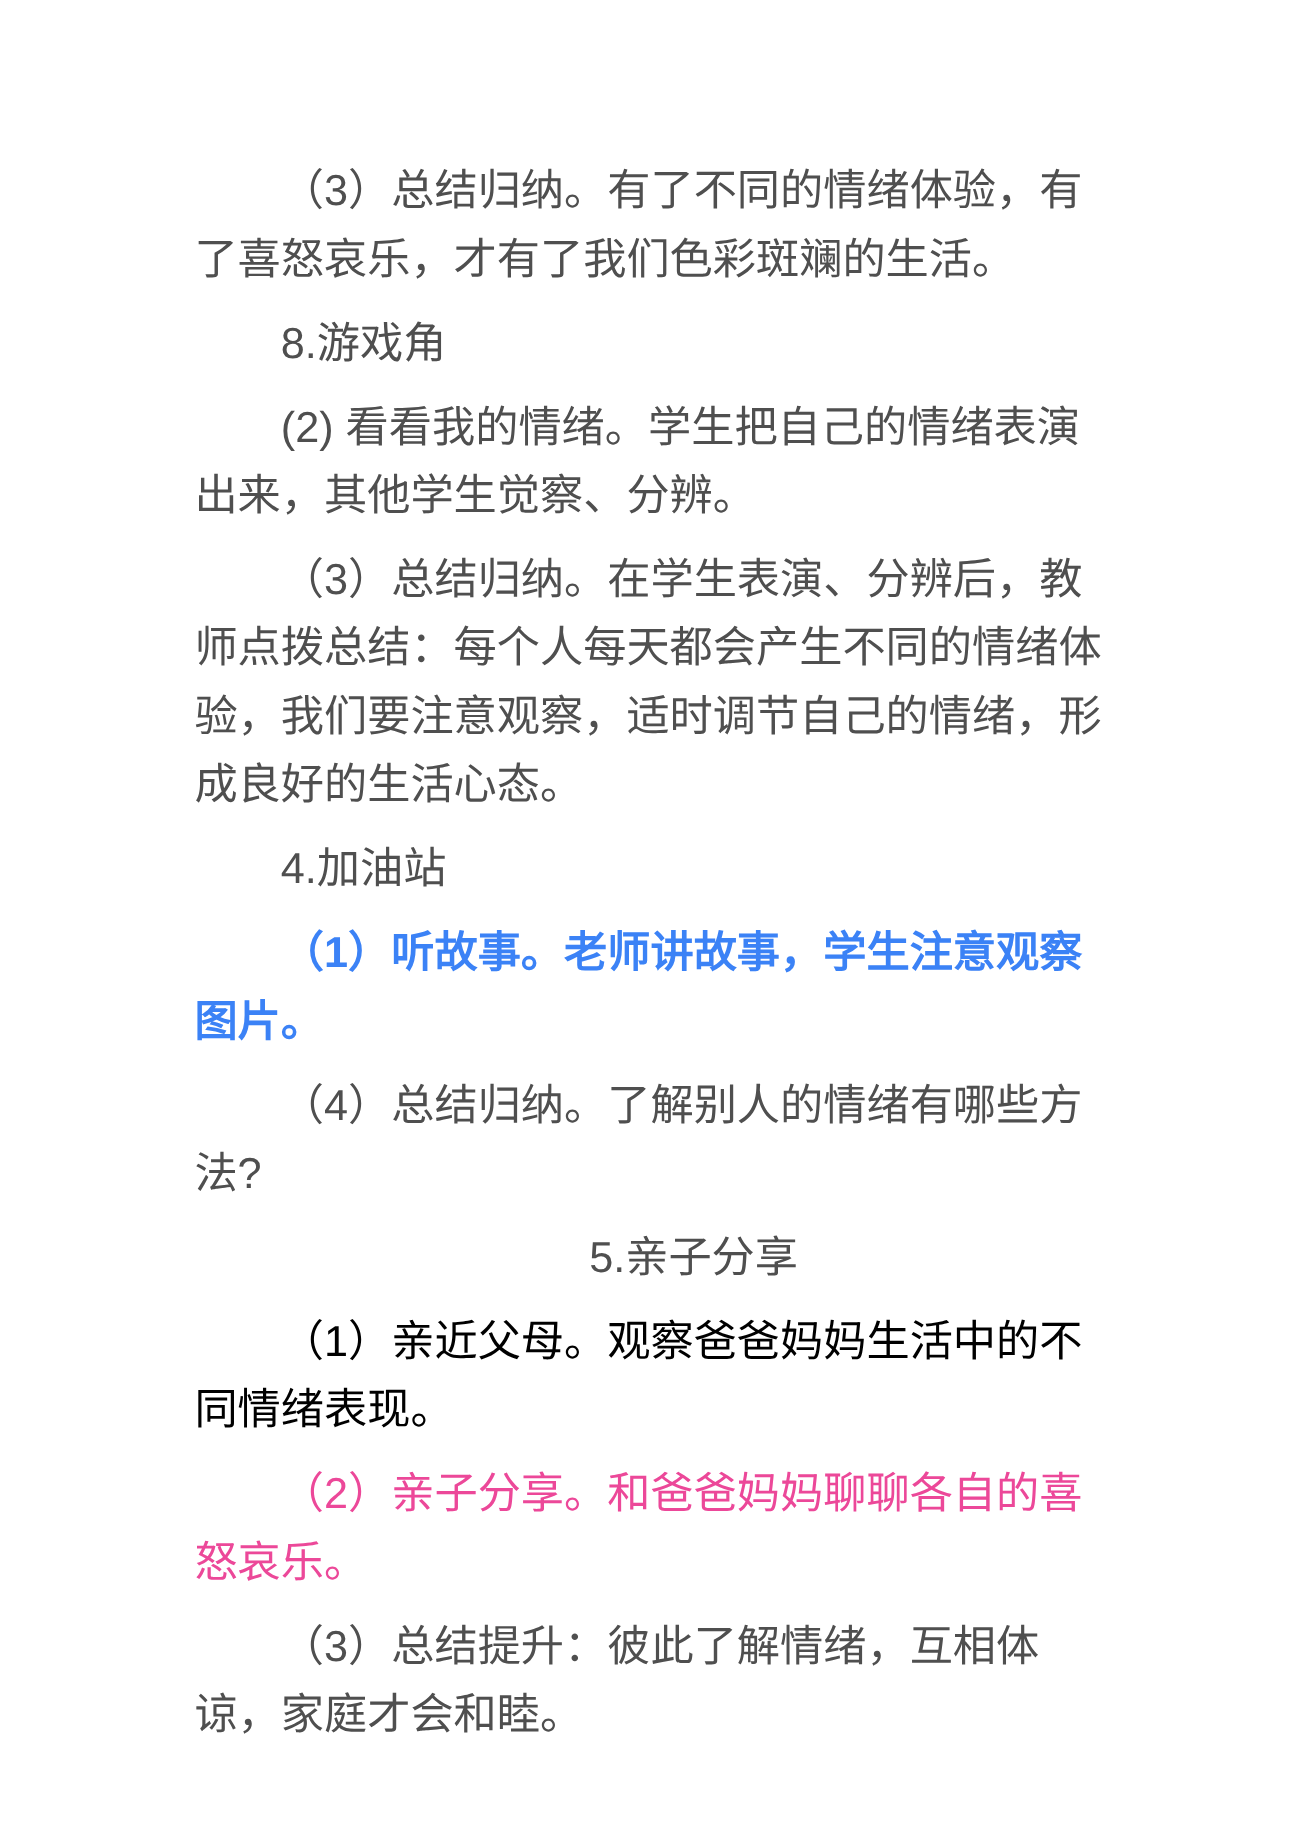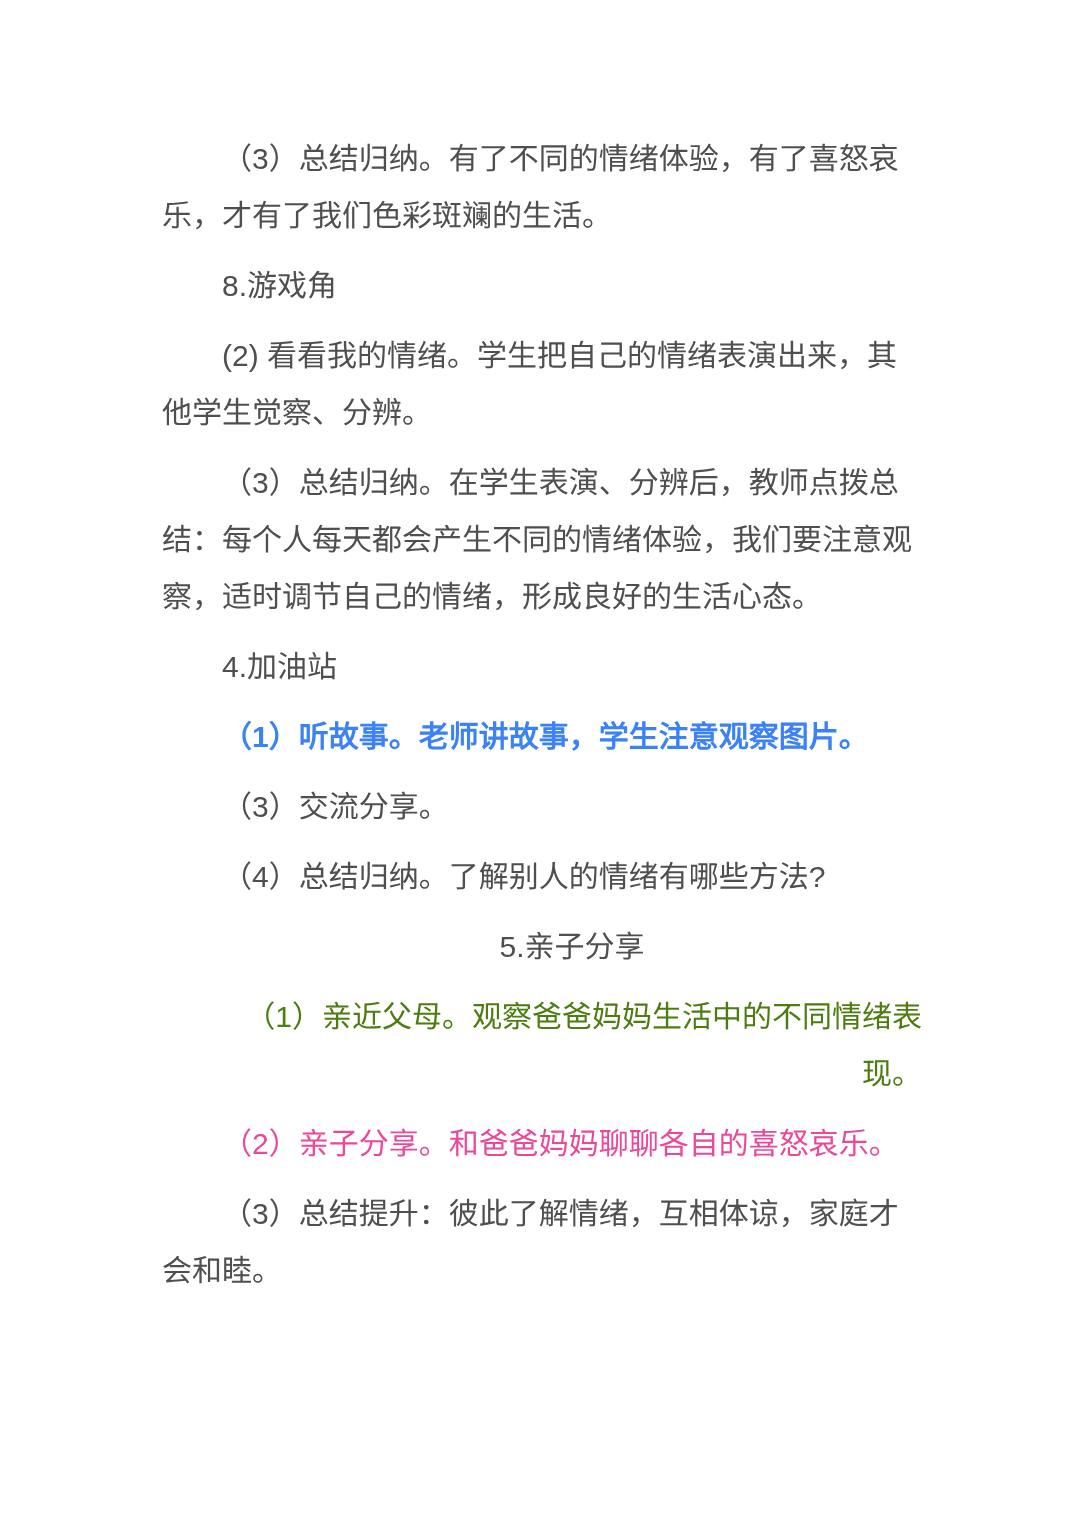--- a/index.html
+++ b/index.html
@@ -14,21 +14,21 @@
     min-height: 1527px;
     margin: 0 auto;
     background: #ffffff;
     box-sizing: border-box;
     padding: 130px 158px 60px 162px;
     font-family: "Liberation Sans", sans-serif;
     overflow: hidden;
   }
   .doc-block {
     margin: 0 0 13px 0;
-    font-size: 30px;
+    font-size: 36px;
     line-height: 57px;
     color: #4f4f4f;
     text-indent: 2em;
     text-align: left;
     word-break: break-all;
     letter-spacing: 0;
     font-weight: 400;
   }
   .doc-block.heading {
     font-weight: 400; 
@@ -38,20 +38,19 @@
 <body>
 
 <div class="page" style="background: rgb(255, 255, 255);">
   <div id="doc-content">
       <p class="doc-block" style="color: rgb(79, 79, 79);">（3）总结归纳。有了不同的情绪体验，有了喜怒哀乐，才有了我们色彩斑斓的生活。</p>
       <p class="doc-block heading" style="color: rgb(79, 79, 79);">8.游戏角</p>
       <p class="doc-block" style="color: rgb(79, 79, 79);">(2) 看看我的情绪。学生把自己的情绪表演出来，其他学生觉察、分辨。</p>
       <p class="doc-block" style="color: rgb(79, 79, 79);">（3）总结归纳。在学生表演、分辨后，教师点拨总结：每个人每天都会产生不同的情绪体验，我们要注意观察，适时调节自己的情绪，形成良好的生活心态。</p>
       <p class="doc-block heading" style="color: rgb(79, 79, 79);">4.加油站</p>
       <p class="doc-block" style="color: #3b82f6; font-weight: bold;">（1）听故事。老师讲故事，学生注意观察图片。</p>
-      <p class="doc-block" style="color: rgb(79, 79, 79);">（3）交流分享。</p>
       <p class="doc-block" style="color: rgb(79, 79, 79);">（4）总结归纳。了解别人的情绪有哪些方法?</p>
       <p class="doc-block heading" style="color: rgb(79, 79, 79); text-align: center;">5.亲子分享</p>
-      <p class="doc-block" style="color: #4d7c0f; text-align: right;">（1）亲近父母。观察爸爸妈妈生活中的不同情绪表现。</p>
+      <p class="doc-block" style="color: #000000;">（1）亲近父母。观察爸爸妈妈生活中的不同情绪表现。</p>
       <p class="doc-block" style="color: #ec4899;">（2）亲子分享。和爸爸妈妈聊聊各自的喜怒哀乐。</p>
       <p class="doc-block" style="color: rgb(79, 79, 79);">（3）总结提升：彼此了解情绪，互相体谅，家庭才会和睦。</p>
     </div>
 </div>
 
 </body></html>

